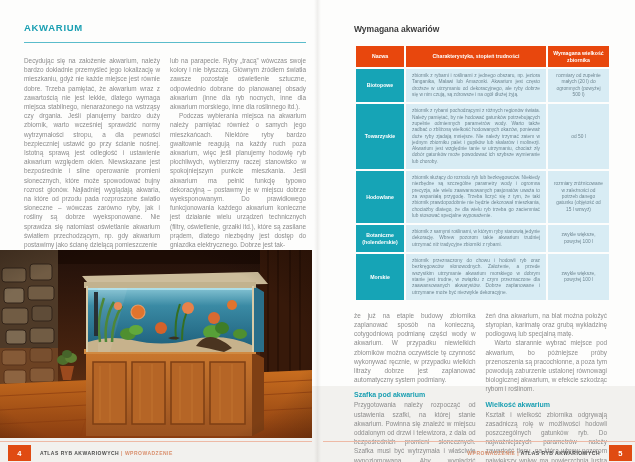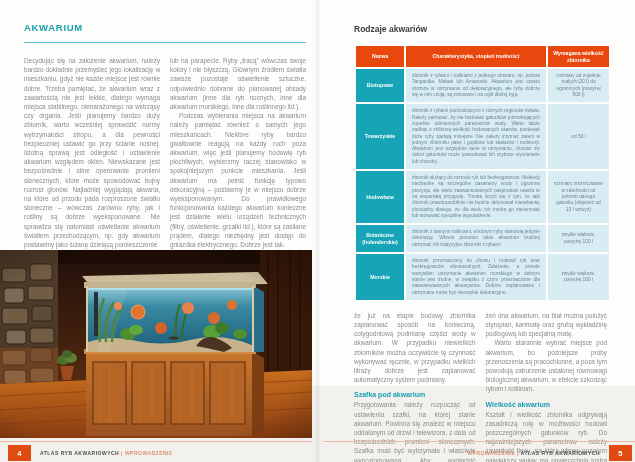--- a/index.html
+++ b/index.html
@@ -196,21 +196,21 @@
     <span class="page-num-box">4</span>
     <span>
       <span class="foot-book">ATLAS RYB AKWARIOWYCH</span>
       <span class="foot-sep">|</span>
       <span class="foot-sec">WPROWADZENIE</span>
     </span>
   </div>
 </section>
 
 <section class="page page-right">
-  <h2 class="title-right">Rodzaje akwariów</h2>
+  <h2 class="title-right">Wymagana akwariów</h2>
 
   <div class="content-right">
     <table>
       <colgroup>
           <col style="width:48px">
           <col style="width:140px">
           <col style="width:61px">
         </colgroup>
       <thead>
         <tr>

